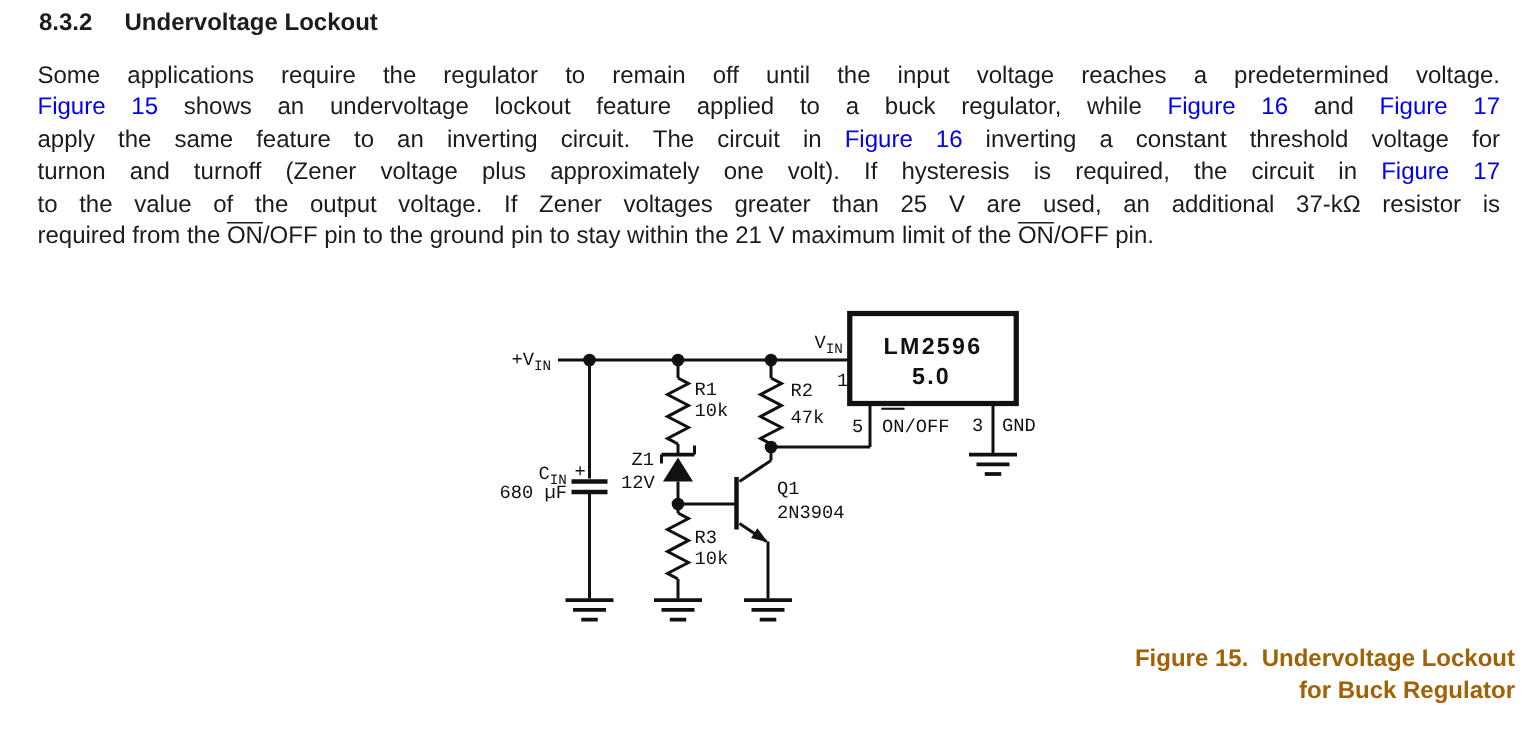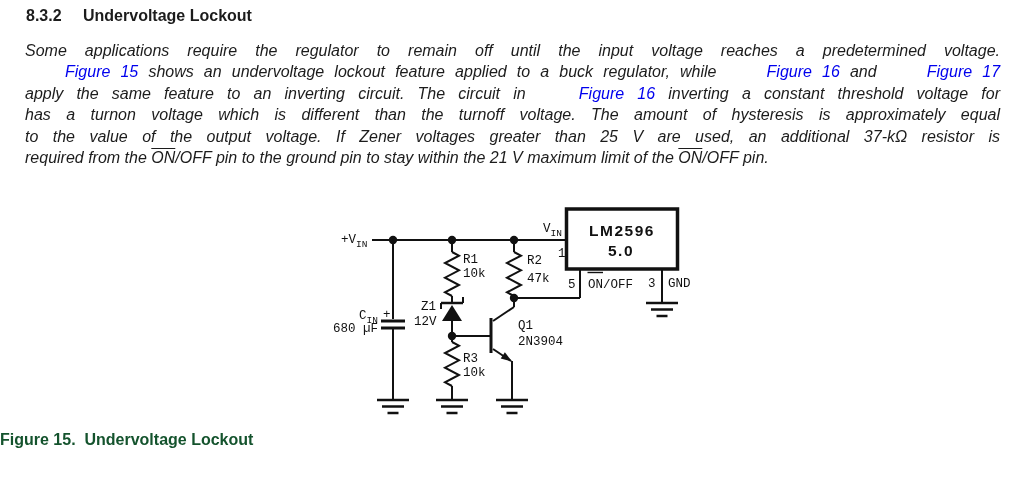--- a/index.html
+++ b/index.html
@@ -1,48 +1,48 @@
 <!DOCTYPE html>
 <html style="--link: #0000EE;"><head>
 <meta charset="utf-8">
 <style>
   html,body{margin:0;padding:0;background:#fff;}
   .page{position:relative;width:1024px;height:489px;background:#fff;overflow:hidden;
         font-family:"Liberation Sans", sans-serif;color:#1c1c1c;}
   .heading{position:absolute;left:26px;top:7px;font-size:16px;font-weight:bold;white-space:nowrap;}
   .heading .num{display:inline-block;min-width:57px;}
   .para{position:absolute;left:25px;top:40px;width:975px;font-size:16px;line-height:21.45px;}
-  .pline{text-align:justify;text-align-last:justify;white-space:nowrap;font-style:italic;}
+  .pline{text-align:justify;text-align-last:justify;white-space:nowrap;}
   .pline.last{text-align:left;text-align-last:left;}
   .pline span{white-space:normal;}
-  .link{color:var(--link,#0000EE);cursor:pointer;margin-left:40px;}
+  .link{color:var(--link,#0000EE);cursor:pointer;}
   .ov{text-decoration:overline;text-decoration-thickness:1.3px;}
-  .caption{position:absolute;left:0;top:429px;width:1010px;text-align:left;
-           font-size:16px;font-weight:bold;line-height:21px;color:#14532d;}
+  .caption{position:absolute;left:0;top:429px;width:1010px;text-align:right;
+           font-size:16px;font-weight:bold;line-height:21px;color:#a16207;}
   .caption div{white-space:pre;}
   svg.schematic{position:absolute;left:0;top:0;}
   .slabel{font-family:"Liberation Mono", monospace;font-size:12.5px;fill:#111;}
   .ssub{font-size:9.5px;}
   .icname{font-family:"Liberation Sans", sans-serif;font-size:15.5px;font-weight:bold;
           fill:#111;letter-spacing:1.5px;text-anchor:middle;}
 </style>
 </head>
 <body>
 
 <div class="page">
 
   <div class="heading">
     <span class="num">8.3.2</span><span>Undervoltage Lockout</span>
   </div>
 
   <div class="para">
       <div class="pline"><span>Some applications require the regulator to remain off until the input voltage reaches a predetermined voltage.</span></div>
       <div class="pline"><span class="link">Figure 15</span><span> shows an undervoltage lockout feature applied to a buck regulator, while </span><span class="link">Figure 16</span><span> and </span><span class="link">Figure 17</span></div>
       <div class="pline"><span>apply the same feature to an inverting circuit. The circuit in </span><span class="link">Figure 16</span><span> inverting a constant threshold voltage for</span></div>
-      <div class="pline"><span>has a turnon voltage which is different than the turnoff voltage. The amount of hysteresis is approximately equal</span></div>
+      <div class="pline"><span>turnon and turnoff (Zener voltage plus approximately one volt). If hysteresis is required, the circuit in </span><span class="link">Figure 17</span></div>
       <div class="pline"><span>to the value of the output voltage. If Zener voltages greater than 25 V are used, an additional 37-kΩ resistor is</span></div>
       <div class="pline last"><span>required from the </span><span class="ov">ON</span><span>/OFF pin to the ground pin to stay within the 21 V maximum limit of the </span><span class="ov">ON</span><span>/OFF pin.</span></div>
     </div>
 
   <svg class="schematic" width="1024" height="489" viewBox="0 0 1024 489">
     <defs>
       <g id="gnd-def" stroke-width="2.5">
         <line x1="-16" y1="0" x2="16" y2="0"></line>
         <line x1="-11" y1="6.5" x2="11" y2="6.5"></line>
         <line x1="-5.5" y1="13" x2="5.5" y2="13"></line>
@@ -123,15 +123,16 @@
       <text class="slabel" x="568" y="288">5</text>
       <text class="slabel" x="588" y="288">ON/OFF</text>
       <line x1="587.5" y1="272.5" x2="603" y2="272.5" stroke="#111" stroke-width="1.4"></line>
       <text class="slabel" x="648" y="287">3</text>
       <text class="slabel" x="668" y="287">GND</text>
     </g>
   </svg>
 
   <div class="caption">
     <div>Figure 15.&nbsp; Undervoltage Lockout</div>
+    <div>for Buck Regulator</div>
   </div>
 
 </div>
 
 </body></html>

